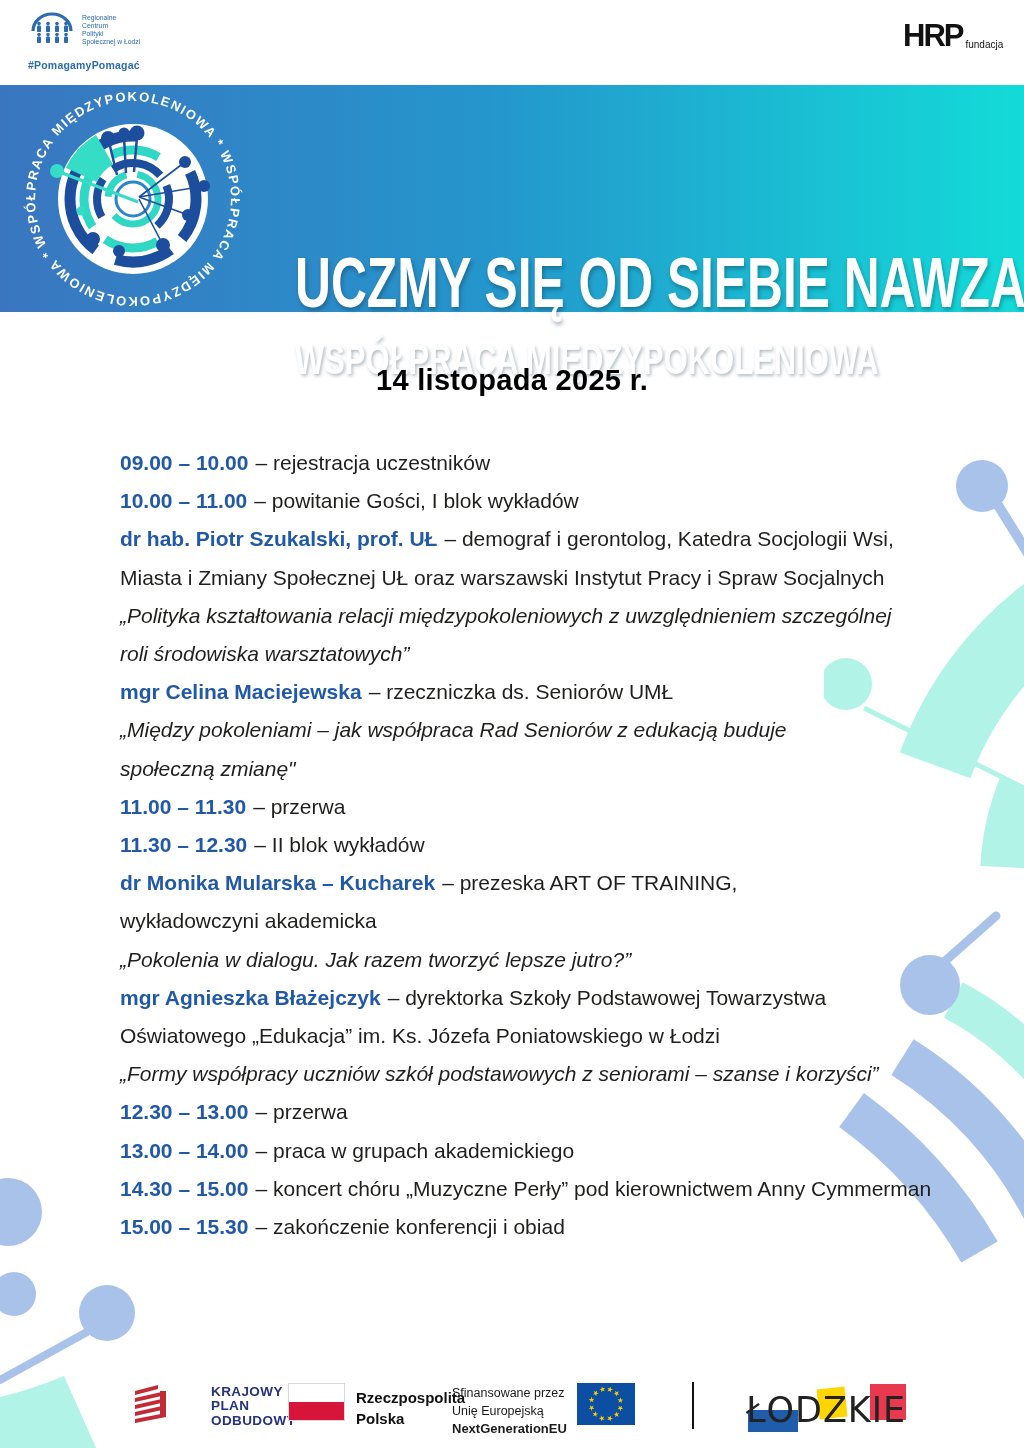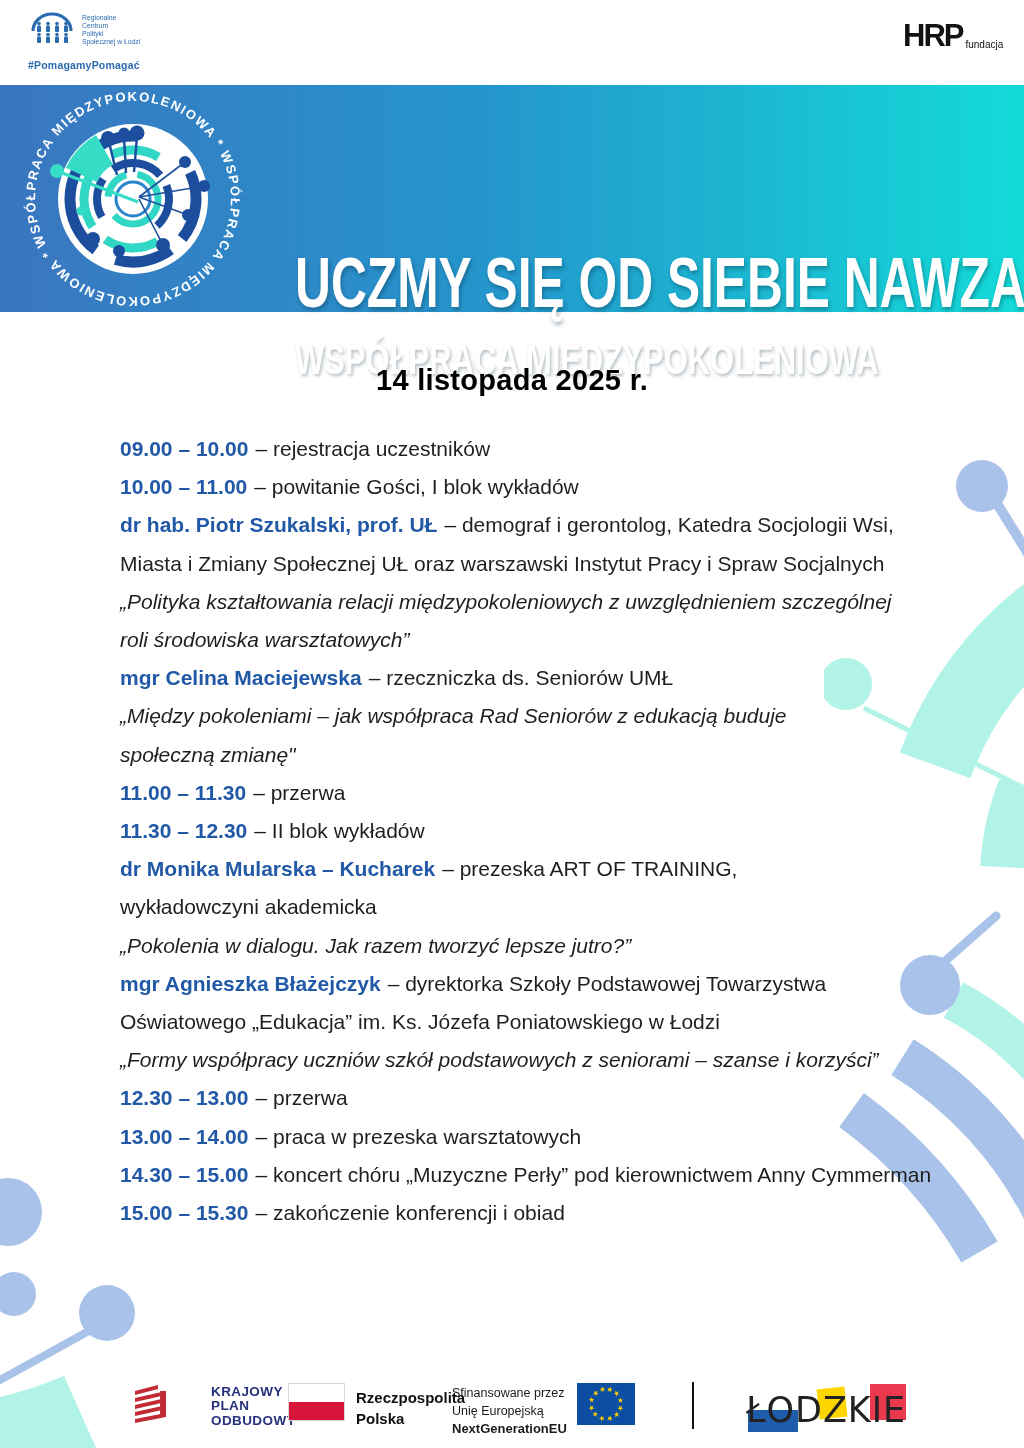--- a/index.html
+++ b/index.html
@@ -20,21 +20,21 @@
           line-height:1;white-space:nowrap;transform:scaleX(.70);transform-origin:left top;
           text-shadow:2px 3px 5px rgba(0,40,60,.35);}
   .banner-sub{position:absolute;left:295px;top:217px;font-size:43px;font-weight:700;color:#fff;
           line-height:1;white-space:nowrap;transform:scaleX(.72);transform-origin:left top;
           text-shadow:2px 2px 4px rgba(0,40,60,.3);}
   .ring-logo{position:absolute;left:22px;top:3px;}
   
   .date{position:absolute;left:0;top:364px;width:1024px;text-align:center;margin:0;
         font-size:29px;font-weight:700;color:#000000;letter-spacing:.3px;z-index:2;}
   
-  .program{position:absolute;left:120px;top:430px;width:840px;z-index:2;}
+  .program{position:absolute;left:120px;top:444px;width:840px;z-index:2;}
   .row{margin:0;font-size:21px;line-height:38.2px;color:#1f1f1d;}
   .row .lead{color:#2159a6;font-weight:700;}
   .row .lead:not(:empty){margin-right:7px;}
   .quote{font-style:italic;}
   
   .deco{position:absolute;z-index:0;pointer-events:none;}
   
   .footer{position:absolute;left:0;top:1368px;width:1024px;height:80px;z-index:2;}
   .kpo{position:absolute;left:132px;top:14px;display:flex;align-items:flex-end;gap:30px;}
   .kpo-text{margin-left:9px;font-size:13.5px;font-weight:700;color:#26327b;line-height:14.5px;letter-spacing:.4px;}
@@ -182,21 +182,21 @@
     <p class="row quote"><span class="lead"></span><span>społeczną zmianę"</span></p>
     <p class="row"><span class="lead">11.00 – 11.30</span><span>– przerwa</span></p>
     <p class="row"><span class="lead">11.30 – 12.30</span><span>– II blok wykładów</span></p>
     <p class="row"><span class="lead">dr Monika Mularska – Kucharek</span><span>– prezeska ART OF TRAINING,</span></p>
     <p class="row"><span class="lead"></span><span>wykładowczyni akademicka</span></p>
     <p class="row quote"><span class="lead"></span><span>„Pokolenia w dialogu. Jak razem tworzyć lepsze jutro?”</span></p>
     <p class="row"><span class="lead">mgr Agnieszka Błażejczyk</span><span>– dyrektorka Szkoły Podstawowej Towarzystwa</span></p>
     <p class="row"><span class="lead"></span><span>Oświatowego „Edukacja” im. Ks. Józefa Poniatowskiego w Łodzi</span></p>
     <p class="row quote"><span class="lead"></span><span>„Formy współpracy uczniów szkół podstawowych z seniorami – szanse i korzyści”</span></p>
     <p class="row"><span class="lead">12.30 – 13.00</span><span>– przerwa</span></p>
-    <p class="row"><span class="lead">13.00 – 14.00</span><span>– praca w prezeska warsztatowych</span></p>
+    <p class="row"><span class="lead">13.00 – 14.00</span><span>– praca w grupach akademickiego</span></p>
     <p class="row"><span class="lead">14.30 – 15.00</span><span>– koncert chóru „Muzyczne Perły” pod kierownictwem Anny Cymmerman</span></p>
     <p class="row"><span class="lead">15.00 – 15.30</span><span>– zakończenie konferencji i obiad</span></p>
   </div>
 
   <div class="footer">
     <div class="kpo">
       <svg width="40" height="46" viewBox="0 0 40 46">
         <g fill="#c22a35">
           <path d="M3 9 L26 3 L26 7 L3 13 Z"></path>
           <path d="M3 16 L34 9 L34 13 L3 20 Z"></path>

